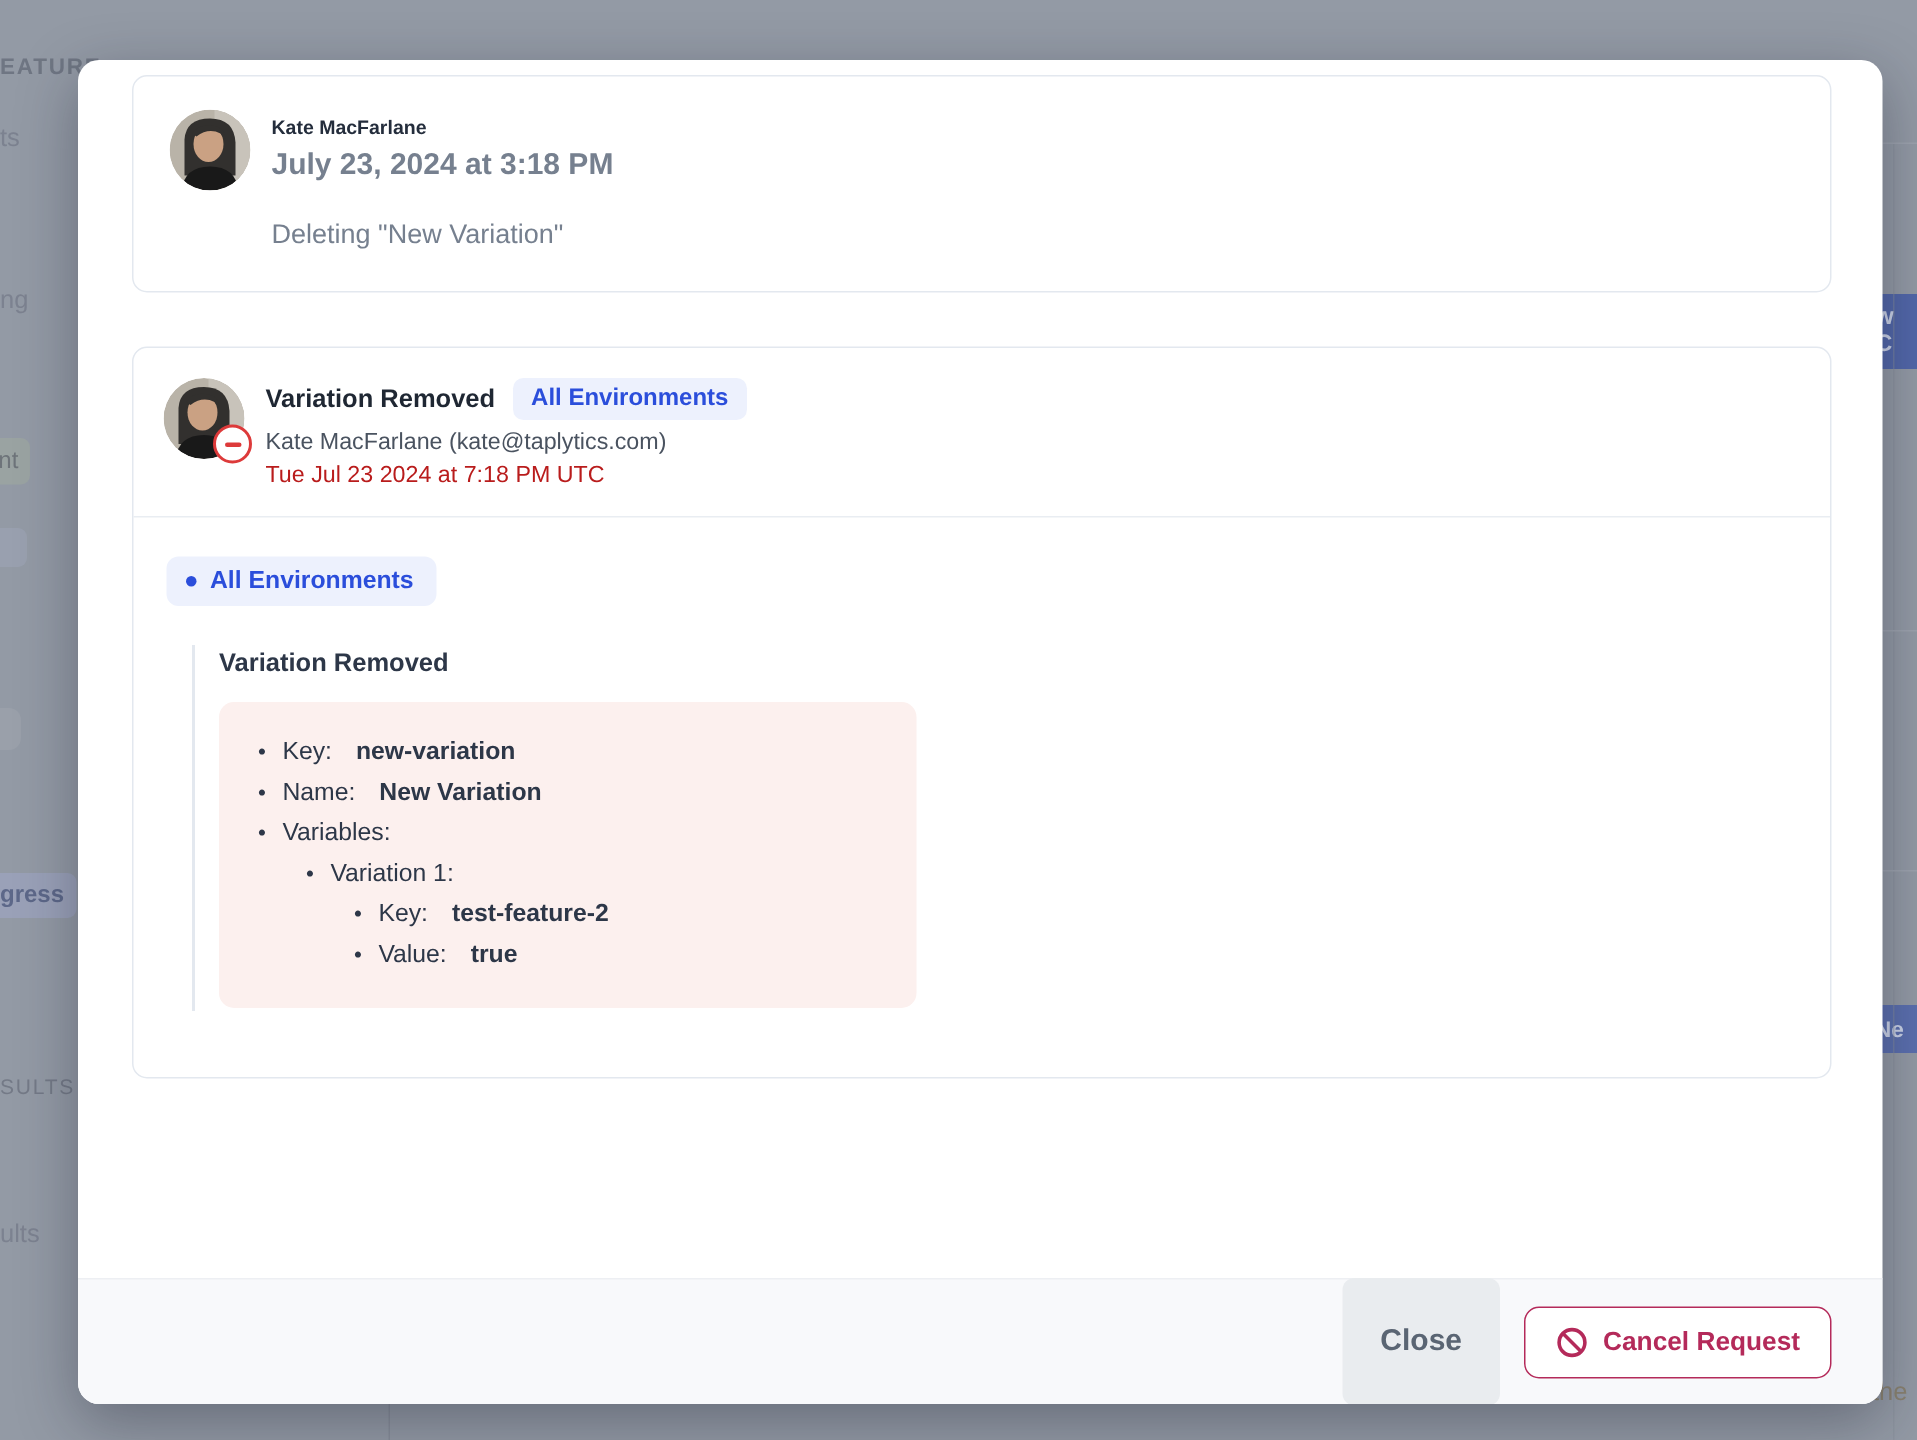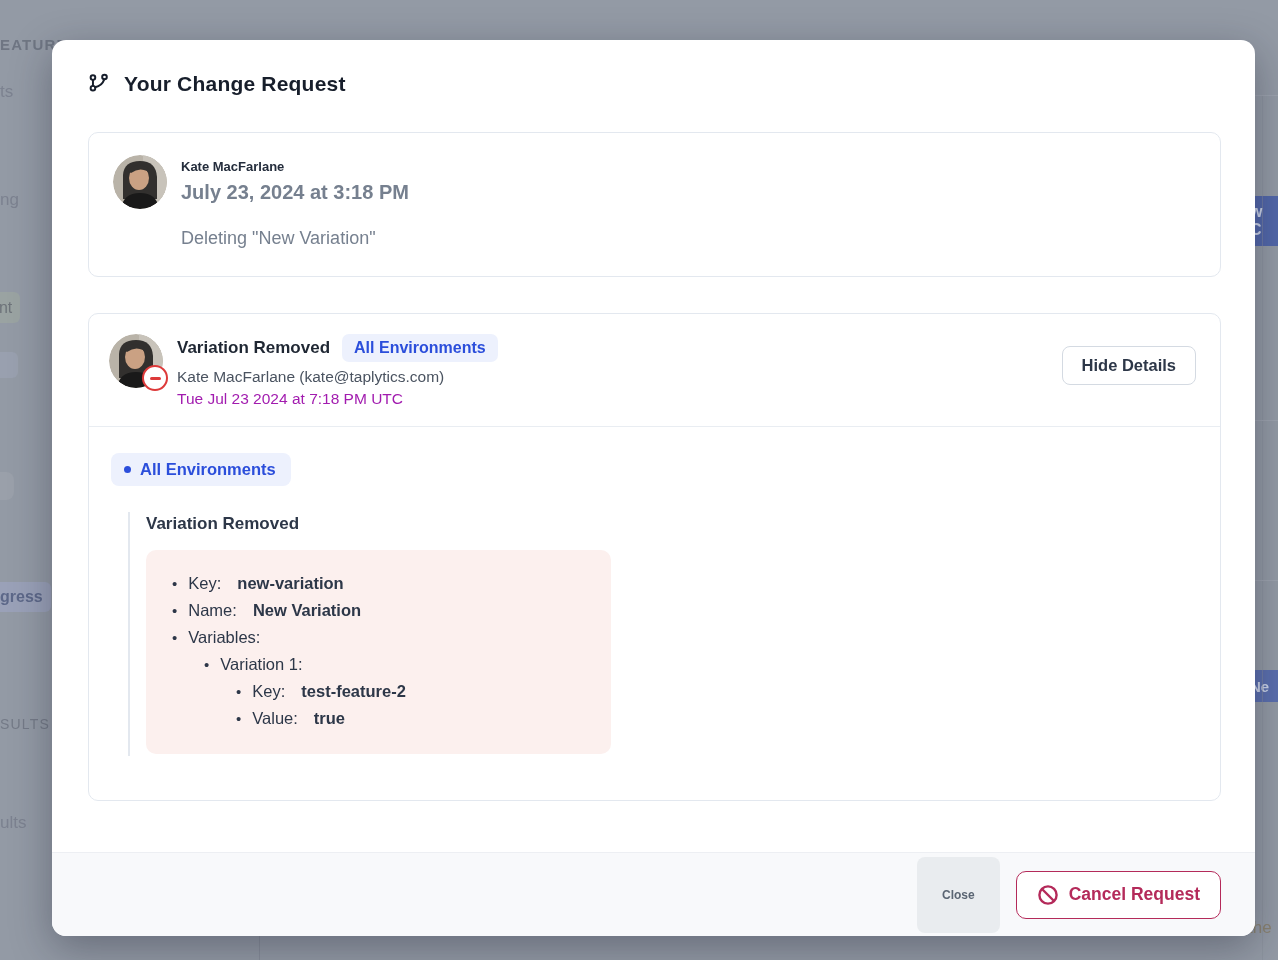--- a/index.html
+++ b/index.html
@@ -58,21 +58,21 @@
   }
   .removed-badge i { display:block; width:11px; height:3px; background:#dd3a3a; border-radius:2px; }
   .change-head-text { flex:1; }
   .change-title-row { display:flex; align-items:center; gap:12px; }
   .change-title { font-size:17px; font-weight:700; color:#1f2733; }
   .env-badge {
     background:#edf1fd; color:#2b4edb; font-weight:700; font-size:16px;
     padding:5px 12px; border-radius:7px;
   }
   .change-author { font-size:15.5px; color:#4a5360; margin-top:6px; }
-  .change-time { font-size:15.5px; color:#a21caf; margin-top:4px; }
+  .change-time { font-size:15.5px; color:#b91c1c; margin-top:4px; }
   .hide-details-btn {
     margin-top:12px; background:#fff; border:1px solid #d4dae2; border-radius:8px;
     font-family:"Liberation Sans", sans-serif;
     font-size:16.5px; font-weight:600; color:#2d3748; padding:9px 19px; cursor:pointer;
   }
 
   .change-body { padding:26px 24px 44px 22px; }
   .env-pill {
     display:inline-flex; align-items:center; gap:9px;
     background:#edf1fd; color:#2b4edb; font-weight:700; font-size:16.5px;
@@ -92,21 +92,21 @@
   .indent-1 { padding-left:34px; }
   .indent-2 { padding-left:66px; }
 
   .modal-footer {
     height:84px; background:#f8f9fb; border-top:1px solid #edeff3;
     display:flex; align-items:center; justify-content:flex-end; gap:16px; padding:0 34px;
   }
   .close-btn {
     background:#e9ecef; border:none; border-radius:8px; padding:31px 25px;
     font-family:"Liberation Sans", sans-serif;
-    font-size:12px; font-weight:600; color:#5a6573; cursor:pointer;
+    font-size:20px; font-weight:600; color:#5a6573; cursor:pointer;
   }
   .cancel-btn {
     background:#fff; border:1.5px solid #b42a5a; border-radius:10px; padding:12px 20px;
     display:flex; align-items:center; gap:10px;
     font-family:"Liberation Sans", sans-serif;
     font-size:17.5px; font-weight:700; color:#b42a5a; cursor:pointer;
   }
   .no-icon { width:22px; height:22px; display:block; }
 </style>
 </head>
@@ -126,32 +126,20 @@
 <div class="bg-btn-blue" style="left:1246px;top:670px;width:32px;height:32px;font-size:15px;background:#5b6fae;">Ne</div>
 <div class="bg-el" style="left:1248px;top:894px;color:#8a8270;">the</div>
 <div class="bg-vline" style="left:1262px;top:95px;height:865px;opacity:.45;"></div>
 <div class="bg-hline" style="left:1255px;top:95px;width:23px;"></div>
 <div class="bg-hline" style="left:1255px;top:420px;width:23px;"></div>
 <div class="bg-hline" style="left:1255px;top:580px;width:23px;"></div>
 <div class="bg-vline" style="left:259px;top:936px;height:24px;"></div>
 
 <div class="modal">
 
-  <div class="modal-header">
-    <svg class="branch-icon" viewBox="0 0 20 20">
-      <g fill="none" stroke="#171e2b" stroke-width="1.8" stroke-linecap="round">
-        <circle cx="4.5" cy="4.2" r="2.1"></circle>
-        <circle cx="15" cy="3.6" r="2.1"></circle>
-        <circle cx="4.5" cy="13.8" r="2.1"></circle>
-        <path d="M4.5 6.3 v5.4"></path>
-        <path d="M6.6 12.9 C 10.5 12.1 13.5 9.4 14.8 5.8"></path>
-      </g>
-    </svg>
-    <div class="modal-title">Your Change Request</div>
-  </div>
 
   <div class="modal-body">
 
     <div class="card comment-card">
       <div class="avatar">
         <svg viewBox="0 0 54 54">
           <defs>
               <clipPath id="c1">
                 <circle cx="27" cy="27" r="27"></circle>
               </clipPath>
@@ -198,21 +186,20 @@
             </div>
         </div>
         <div class="change-head-text">
           <div class="change-title-row">
             <span class="change-title">Variation Removed</span>
             <span class="env-badge">All Environments</span>
           </div>
           <div class="change-author">Kate MacFarlane (kate@taplytics.com)</div>
           <div class="change-time">Tue Jul 23 2024 at 7:18 PM UTC</div>
         </div>
-        <button class="hide-details-btn">Hide Details</button>
       </div>
 
       <div class="change-body">
         <span class="env-pill">
           <span class="dot"></span>
           <span>All Environments</span>
         </span>
 
         <div class="env-section">
           <div class="env-section-title">Variation Removed</div>

